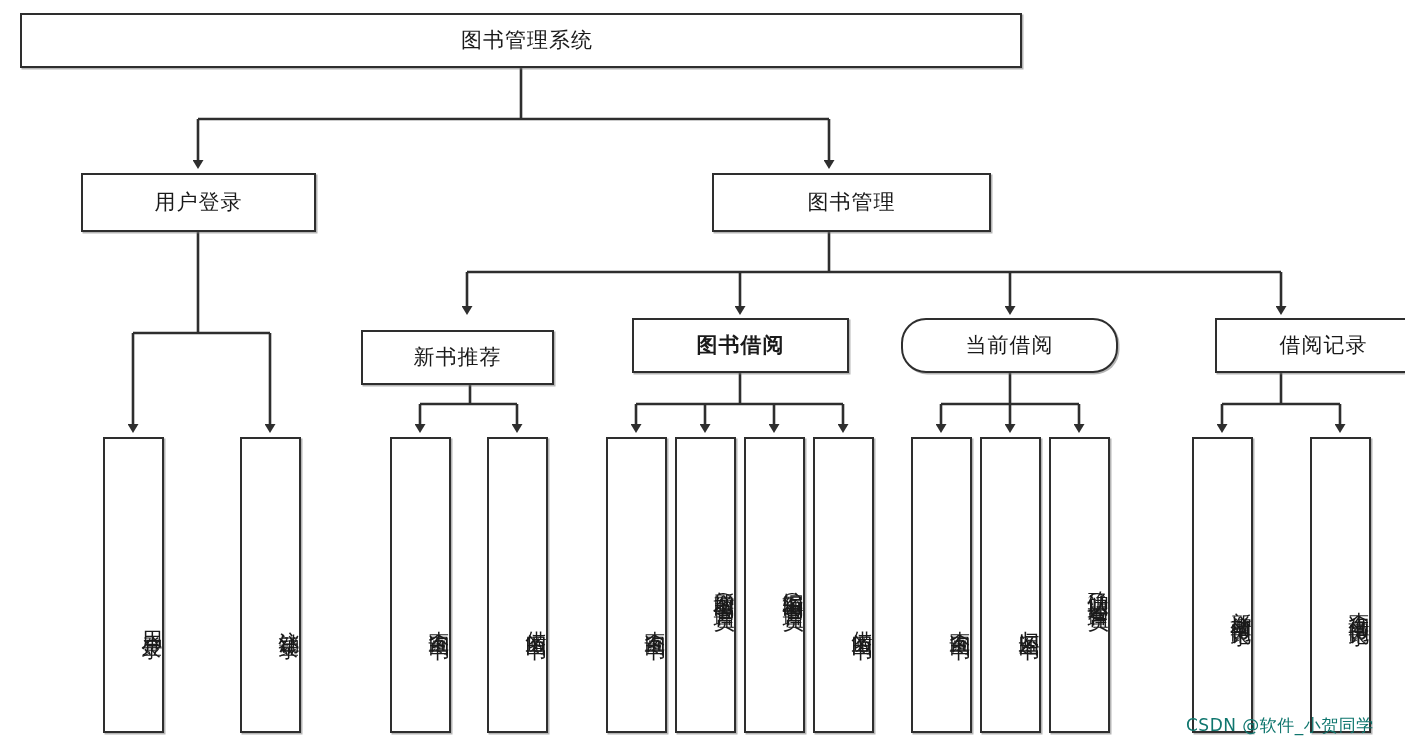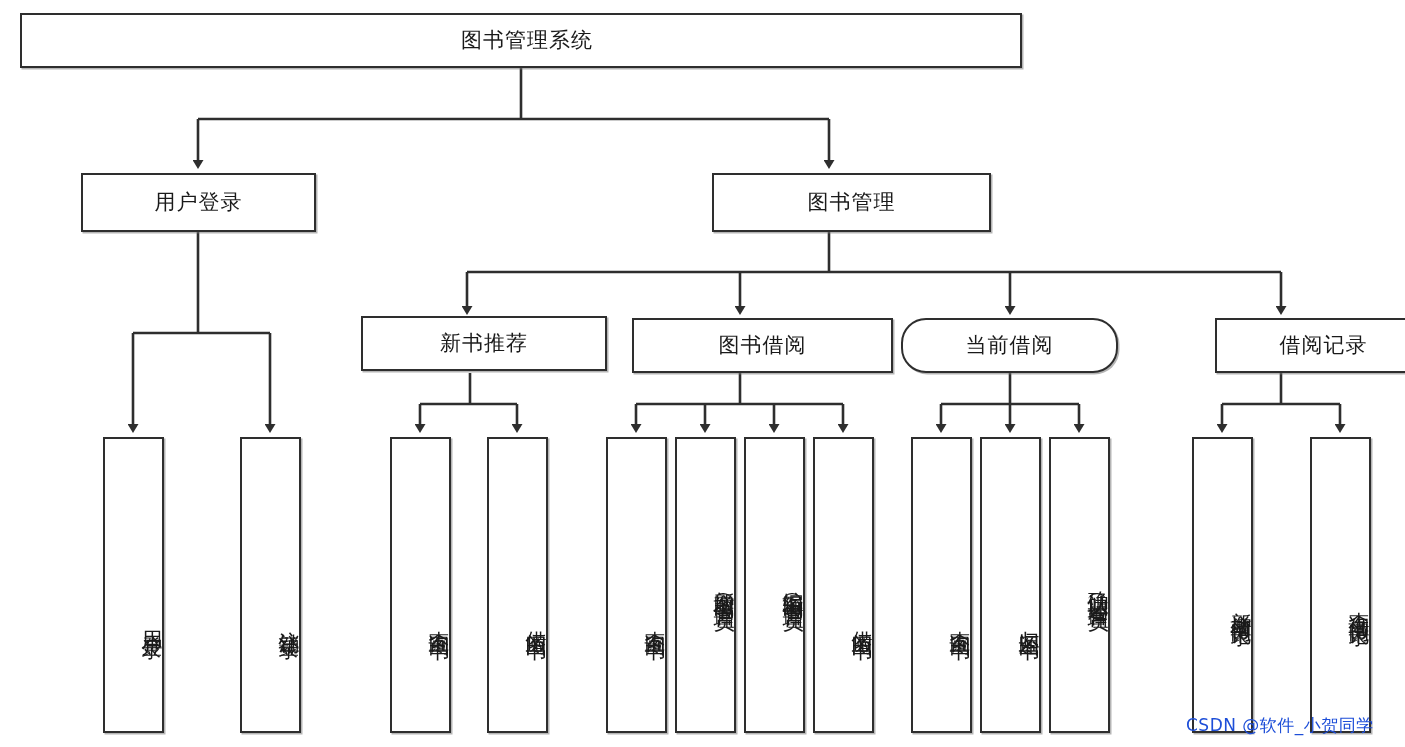--- a/index.html
+++ b/index.html
@@ -50,21 +50,21 @@
     top: 0;
     width: 1405px;
     height: 747px;
     pointer-events: none;
   }
   #watermark {
     position: absolute;
     left: 1186px;
     top: 714px;
     font-size: 17px;
-    color: #1d4ed8;
+    color: #0f766e;
     letter-spacing: 0.5px;
     white-space: nowrap;
     font-family: "DejaVu Sans", "Liberation Sans", sans-serif;
   }
 </style>
 </head>
 <body>
 
 <div id="canvas">
 
@@ -117,23 +117,23 @@
       <path d="M1340,404 L1340,425" marker-end="url(#arrow)"></path>
     </g>
   </svg>
 
   <div class="node horiz" style="left:20px; top:13px; width:1002px; height:55px;padding-left:12px;">图书管理系统</div>
 
   <div class="node horiz" style="left:81px; top:173px; width:235px; height:59px;">用户登录</div>
 
   <div class="node horiz" style="left:712px; top:173px; width:279px; height:59px;">图书管理</div>
 
-  <div class="node horiz" style="left:361px; top:316px; width:246px; height:55px;">新书推荐</div>
+  <div class="node horiz" style="left:361px; top:330px; width:193px; height:55px;">新书推荐</div>
 
-  <div class="node horiz" style="left:632px; top:318px; width:261px; height:55px;">图书借阅</div>
+  <div class="node horiz" style="left:632px; top:318px; width:217px; height:55px;font-weight:bold;">图书借阅</div>
 
   <div class="node horiz" style="left:901px; top:318px; width:217px; height:55px;border-radius:25px;">当前借阅</div>
 
   <div class="node horiz" style="left:1171px; top:318px; width:217px; height:55px;margin-left:44px;">借阅记录</div>
 
   <div class="node vert" style="left:103px; top:437px; width:61px; height:296px; padding-top:70px;">用户登录</div>
 
   <div class="node vert" style="left:240px; top:437px; width:61px; height:296px; padding-top:70px;">注销登录</div>
 
   <div class="node vert" style="left:390px; top:437px; width:61px; height:296px; padding-top:70px;">查询图书</div>

